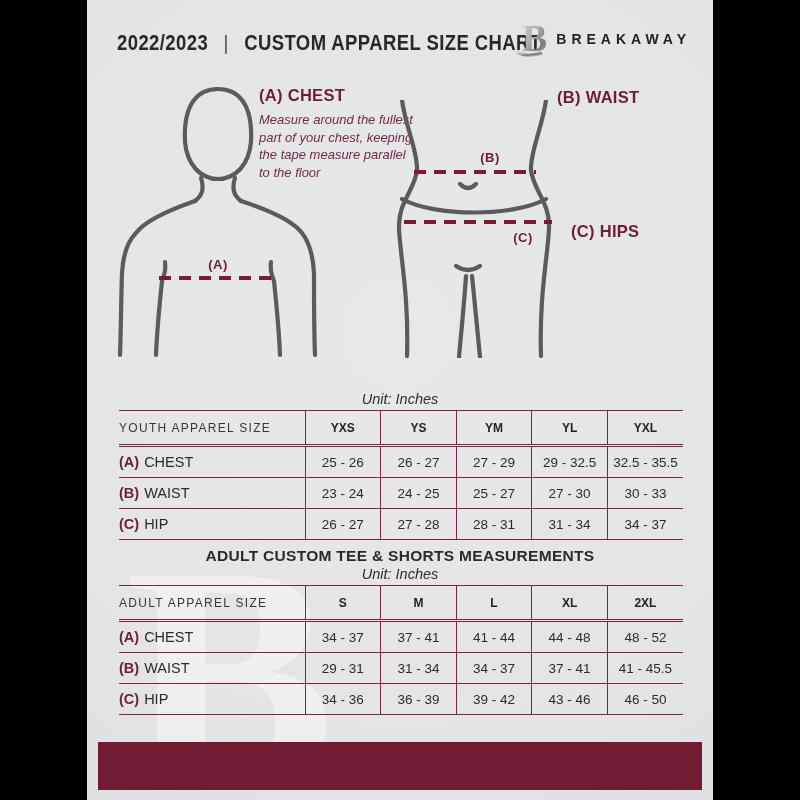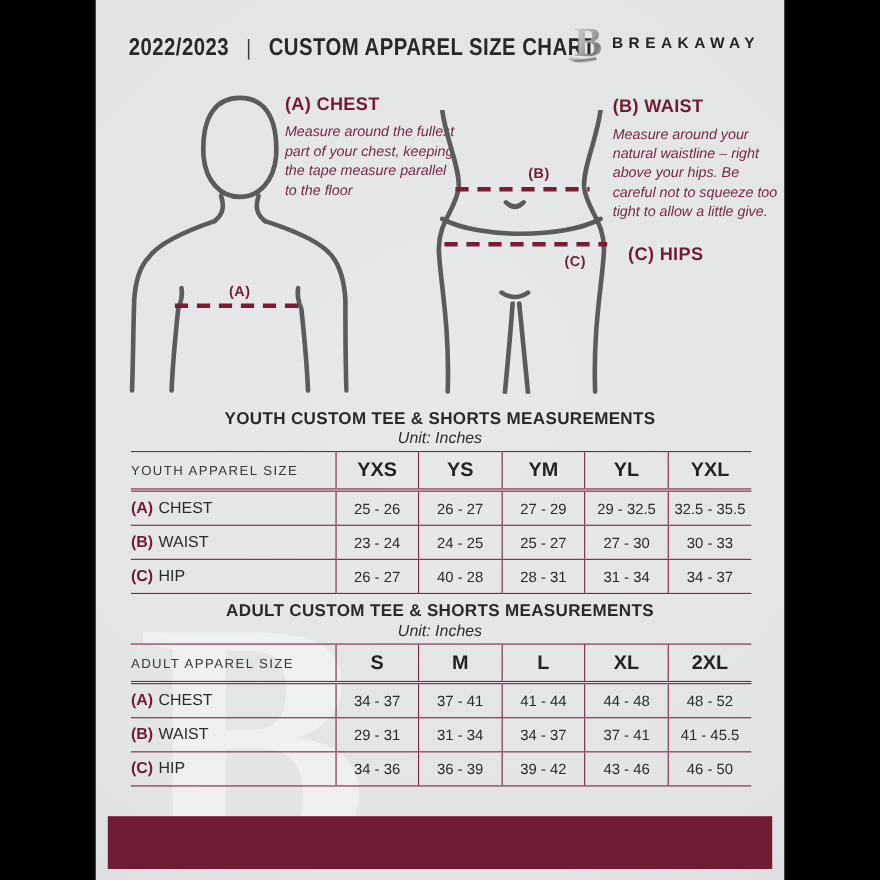--- a/index.html
+++ b/index.html
@@ -26,21 +26,21 @@
   
   table.size{position:absolute;left:32px;width:564px;border-collapse:collapse;table-layout:fixed;
              z-index:2;border-top:1px solid #7d2240;}
   table.size col.lab{width:186px;}
   table.size th,table.size td{padding:0;margin:0;}
   table.size thead th{height:33px;border-bottom:3px double #7d2240;}
   table.size tbody td{height:30px;border-bottom:1px solid #7d2240;}
   table.size th:nth-child(n+2),table.size td:nth-child(n+2){border-left:1px solid #7d2240;}
   .th-label{text-align:left;padding-left:24px;font-size:12px;font-weight:400;letter-spacing:1.3px;
             color:#38383a;}
-  .th-size{text-align:center;font-size:18px;font-weight:bold;color:#232325;}
+  .th-size{text-align:center;font-size:12px;font-weight:bold;color:#232325;}
   .td-label{text-align:left;padding-left:24px;font-size:14.5px;color:#2b2b2d;}
   .td-label b{color:#701d33;font-weight:bold;margin-right:5px;}
   .td-val{text-align:center;font-size:13.5px;color:#2b2b2d;}
   
   .fig{position:absolute;z-index:1;}
   .fig path,.fig ellipse{fill:none;stroke:#5a5b5d;stroke-width:4.2;stroke-linecap:round;}
   .fig .dash{stroke:#7d1b33;stroke-width:4;stroke-dasharray:12 8;stroke-linecap:butt;}
   .fig text{font-family:"Liberation Sans",sans-serif;font-size:13px;font-weight:bold;fill:#701d33;
             letter-spacing:.5px;}
   
@@ -100,25 +100,23 @@
       <path class="dash" d="M24,72 L146,72"></path>
       <path class="dash" d="M14,122 L162,122"></path>
       <text x="100" y="62" text-anchor="middle">(B)</text>
       <text x="133" y="142" text-anchor="middle">(C)</text>
     </svg>
 
     <div class="instr-h" style="left:172px;top:86px;">(A) CHEST</div>
     <div class="instr-p" style="left:172px;top:111px;width:155px;">Measure around the fullest part of your chest, keeping the tape measure parallel to the floor</div>
 
     <div class="instr-h" style="left:470px;top:88px;">(B) WAIST</div>
-    <div class="instr-p" style="left:470px;top:113px;width:150px;">Measure around your natural waistline – right above your hips. Be careful not to squeeze too tight to allow a little give.</div>
 
     <div class="instr-h" style="left:484px;top:222px;">(C) HIPS</div>
 
-    <div class="sec-title" style="top:372px;">YOUTH CUSTOM TEE &amp; SHORTS MEASUREMENTS</div>
     <div class="sec-unit" style="top:391px;">Unit: Inches</div>
 
     <table class="size" style="top:410px;">
       <colgroup>
           <col class="lab">
           <col>
           <col>
           <col>
           <col>
           <col>
@@ -146,21 +144,21 @@
           <td class="td-label"><b>(B)</b><span>WAIST</span></td>
           <td class="td-val">23 - 24</td>
           <td class="td-val">24 - 25</td>
           <td class="td-val">25 - 27</td>
           <td class="td-val">27 - 30</td>
           <td class="td-val">30 - 33</td>
         </tr>
         <tr>
           <td class="td-label"><b>(C)</b><span>HIP</span></td>
           <td class="td-val">26 - 27</td>
-          <td class="td-val">40 - 28</td>
+          <td class="td-val">27 - 28</td>
           <td class="td-val">28 - 31</td>
           <td class="td-val">31 - 34</td>
           <td class="td-val">34 - 37</td>
         </tr>
       </tbody>
     </table>
 
     <div class="sec-title" style="top:547px;">ADULT CUSTOM TEE &amp; SHORTS MEASUREMENTS</div>
     <div class="sec-unit" style="top:566px;">Unit: Inches</div>
 

